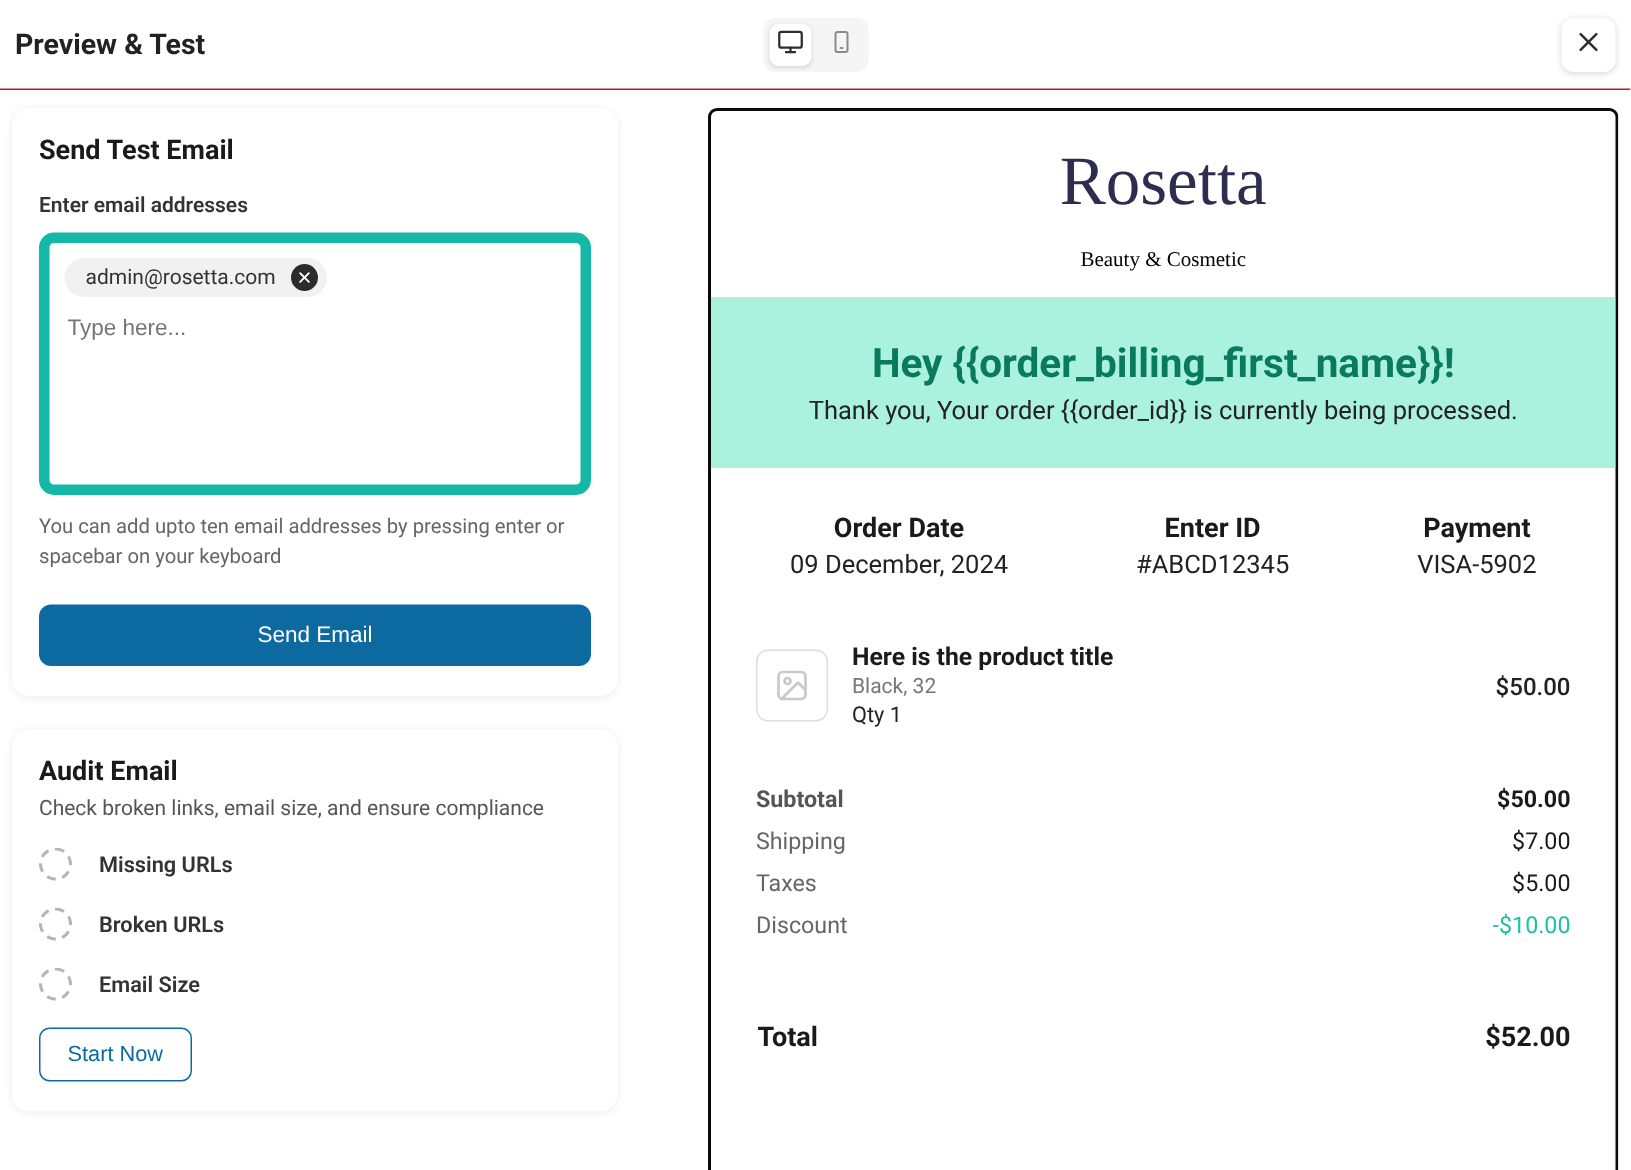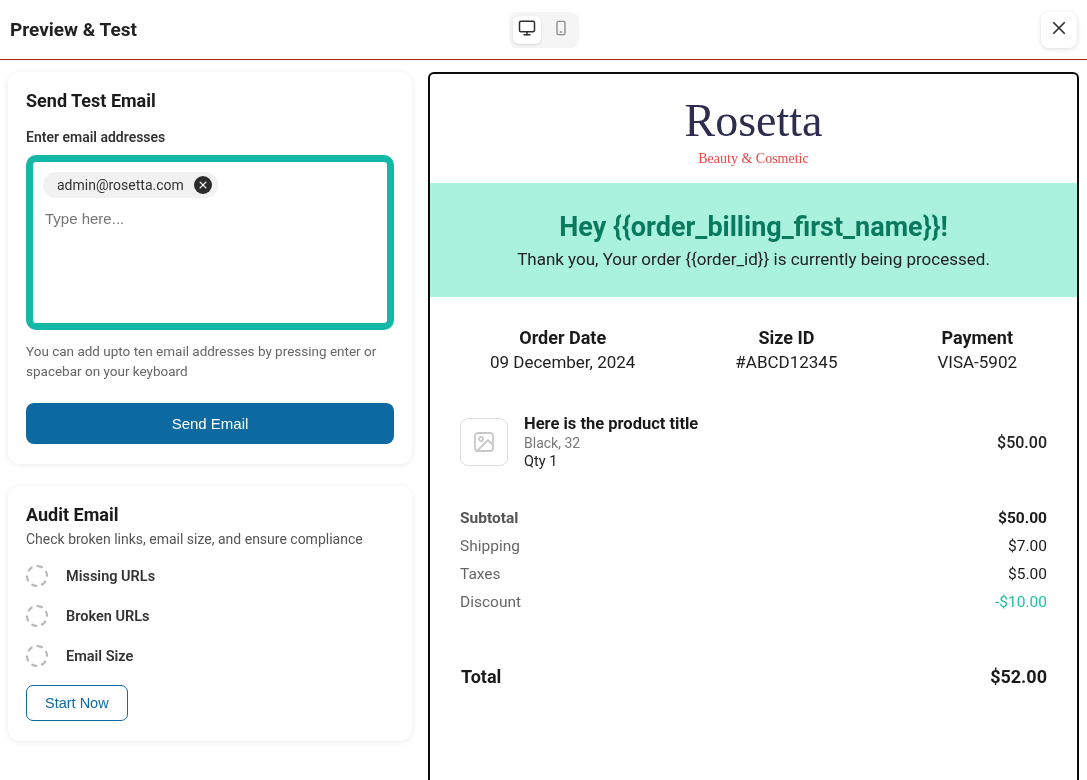--- a/index.html
+++ b/index.html
@@ -59,20 +59,21 @@
       box-shadow: 0 1px 4px rgba(0,0,0,.15);
       display: flex;
       align-items: center;
       justify-content: center;
       cursor: pointer;
       border: none;
     }
     .main {
       display: flex;
       height: calc(100% - 60px);
+      gap: 44px;
     }
     .left-panel {
       width: 420px;
       padding: 12px 8px 8px 8px;
       overflow-y: auto;
     }
     .card {
       background: #fff;
       border-radius: 12px;
       box-shadow: 0 1px 6px rgba(0,0,0,.08);
@@ -206,22 +207,22 @@
     }
     .brand-name {
       font-family: "Brush Script MT", "Segoe Script", cursive;
       font-size: 46px;
       color: #2d2d4f;
       line-height: 1;
     }
     .brand-tag {
       font-family: Georgia, serif;
       font-size: 14px;
-      color: #ef4444;
-      margin-top: 7px;
+      color: #000000;
+      margin-top: 22px;
     }
     .banner {
       background: #aaf2de;
       text-align: center;
       padding: 28px 20px;
     }
     .banner-h {
       font-size: 27px;
       font-weight: 700;
       color: #0a7a5e;
@@ -376,21 +377,21 @@
         <div class="banner-h">Hey {{order_billing_first_name}}!</div>
         <div class="banner-sub">Thank you, Your order {{order_id}} is currently being processed.</div>
       </div>
 
       <div class="info-row">
         <div class="info-col">
           <div class="info-label">Order Date</div>
           <div class="info-value">09 December, 2024</div>
         </div>
         <div class="info-col">
-          <div class="info-label">Size ID</div>
+          <div class="info-label">Enter ID</div>
           <div class="info-value">#ABCD12345</div>
         </div>
         <div class="info-col">
           <div class="info-label">Payment</div>
           <div class="info-value">VISA-5902</div>
         </div>
       </div>
 
       <div class="product-row">
         <div class="product-thumb">

